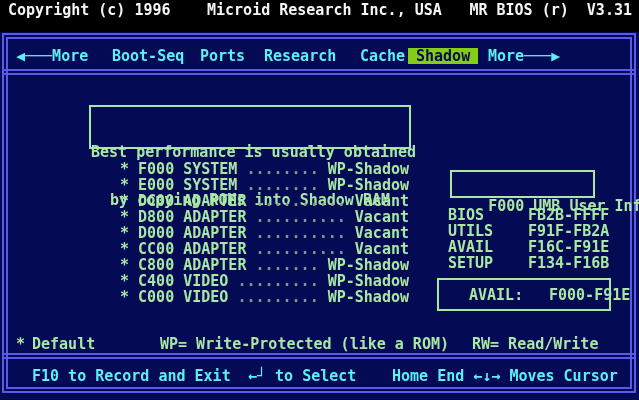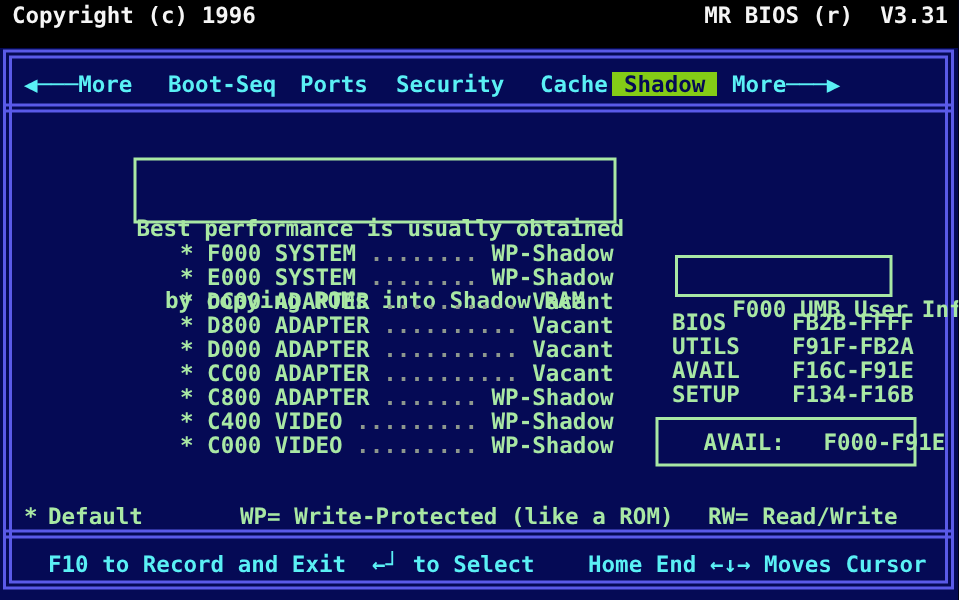--- a/index.html
+++ b/index.html
@@ -85,31 +85,32 @@
     white-space: pre;
   }
   .avail-box .uname { display: inline-block; width: 80px; margin-left: 21px; }
 </style>
 </head>
 <body>
 
 <div class="screen">
 
   <div class="abs white" style="left:8px; top:2px;">Copyright (c) 1996</div>
+  <div class="abs white" style="left:207px; top:2px;">Microid Research Inc., USA</div>
   <div class="abs white" style="right:7px; top:2px;">MR BIOS (r)  V3.31</div>
 
   <div class="blue-area"></div>
   <div class="frame"></div>
   <div class="sep sep-menu"></div>
   <div class="sep sep-footer"></div>
 
   <div class="abs tab" style="left:16px;  top:48px;">◀───More</div>
   <div class="abs tab" style="left:112px; top:48px;">Boot-Seq</div>
   <div class="abs tab" style="left:200px; top:48px;">Ports</div>
-  <div class="abs tab" style="left:264px; top:48px;">Security</div>
+  <div class="abs tab" style="left:264px; top:48px;">Research</div>
   <div class="abs tab" style="left:360px; top:48px;">Cache</div>
   <div class="abs tab selected" style="left:408px; top:48px;">Shadow</div>
   <div class="abs tab" style="left:488px; top:48px;">More───▶</div>
 
   <div class="msgbox">
     <div>Best performance is usually obtained</div>
     <div>by copying ROMs into Shadow RAM</div>
   </div>
 
   <div class="shadow-list">

